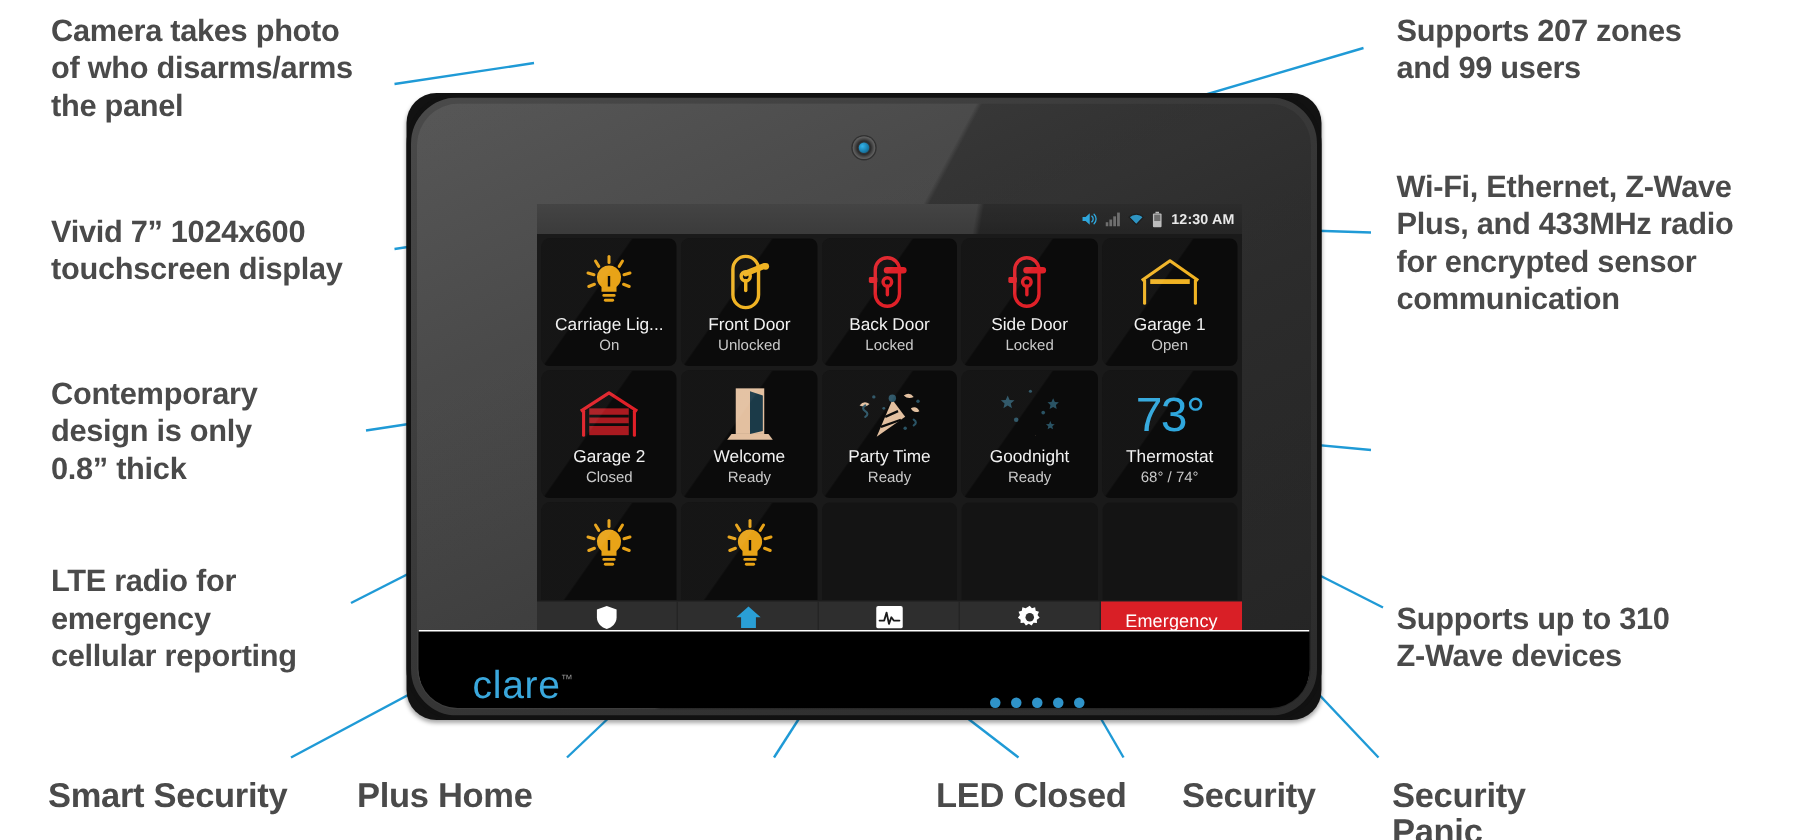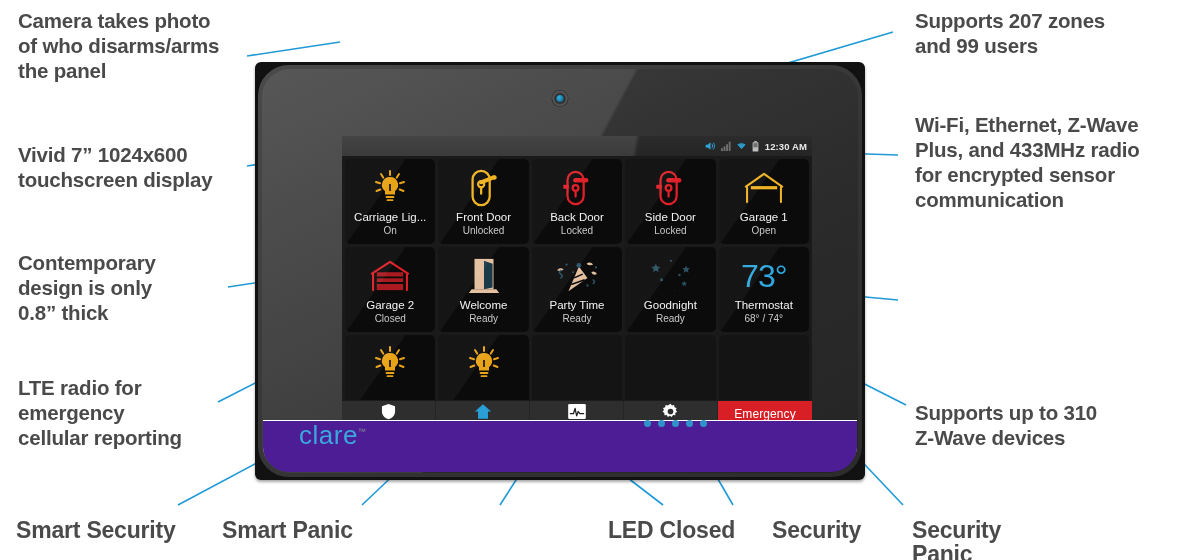--- a/index.html
+++ b/index.html
@@ -3,21 +3,21 @@
 <meta charset="utf-8">
 <style>
   html,body{margin:0;padding:0;}
   body{
     width:1200px;height:560px;
     background:#ffffff;
     font-family:"Liberation Sans", sans-serif;
     overflow:hidden;
     position:relative;
   }
-  #stage{position:absolute;left:0;top:0;width:996px;height:560px;}
+  #stage{position:absolute;left:16px;top:0;width:996px;height:560px;}
 
   
   .callout{
     position:absolute;
     color:#4a4a4a;
     font-family:"Liberation Sans", sans-serif;
     font-weight:600;
     font-size:20.5px;
     line-height:25px;
     letter-spacing:-0.2px;
@@ -27,21 +27,21 @@
   .callout.bottomlbl{font-size:23px;line-height:24px;}
 
   
   svg#leaders{position:absolute;left:0;top:0;width:1200px;height:560px;overflow:visible;}
 
   
   #tablet{
     position:absolute;
     left:255px;top:62px;
     width:610px;height:418px;
-    border-radius:6px;
+    border-radius:20px;
     background:#121212;
     box-shadow:0 2px 3px rgba(0,0,0,.35);
   }
   #tablet-outline{
     position:absolute;left:0;top:0;width:100%;height:100%;
     border-radius:34px;
     border:3px solid #111;
     box-sizing:border-box;
     background:linear-gradient(150deg,#4a4a4a 0%,#3b3b3b 38%,#333 60%,#2c2c2c 100%);
   }
@@ -135,23 +135,23 @@
     display:flex;align-items:center;justify-content:center;
     border-right:1px solid #242424;position:relative;
   }
   .nav-btn:last-child{border-right:none;}
   #nav-emergency{background:#d91f26;}
   #nav-emergency span{color:#fff;font-size:12px;letter-spacing:.1px;}
 
   
   #chin{
     position:absolute;left:8px;right:8px;bottom:8px;height:52px;
-    background:#4c1d95;
+    background:#000000;
     border-radius:0 0 26px 26px;
-    display:flex;align-items:flex-start;
+    display:flex;align-items:flex-end;
     box-shadow:inset 0 1px 0 #fff;
   }
   #clare-logo{
     margin-left:36px;
     color:#3aa8dd;
     font-size:26px;
     font-weight:300;
     letter-spacing:.5px;
     font-family:"Liberation Sans", sans-serif;
     position:relative;
@@ -201,21 +201,21 @@
   <div class="callout right" style="left:915px;top:8px;width:270px;">Supports 207 zones
 and 99 users</div>
   <div class="callout right" style="left:915px;top:112px;width:280px;">Wi-Fi, Ethernet, Z-Wave
 Plus, and 433MHz radio
 for encrypted sensor
 communication</div>
   <div class="callout right" style="left:915px;top:400px;width:270px;">Supports up to 310
 Z-Wave devices</div>
 
   <div class="callout bottomlbl" style="left:16px;top:518px;">Smart Security</div>
-  <div class="callout bottomlbl" style="left:222px;top:518px;">Smart Panic</div>
+  <div class="callout bottomlbl" style="left:222px;top:518px;">Plus Home</div>
   <div class="callout bottomlbl" style="left:608px;top:518px;">LED Closed</div>
   <div class="callout bottomlbl" style="left:772px;top:518px;">Security</div>
   <div class="callout bottomlbl" style="left:912px;top:518px;">Security Panic</div>
 
   <div id="tablet">
     <div id="tablet-outline"></div>
 
     <div id="bezel">
       <div id="bezel-gloss"></div>
 

